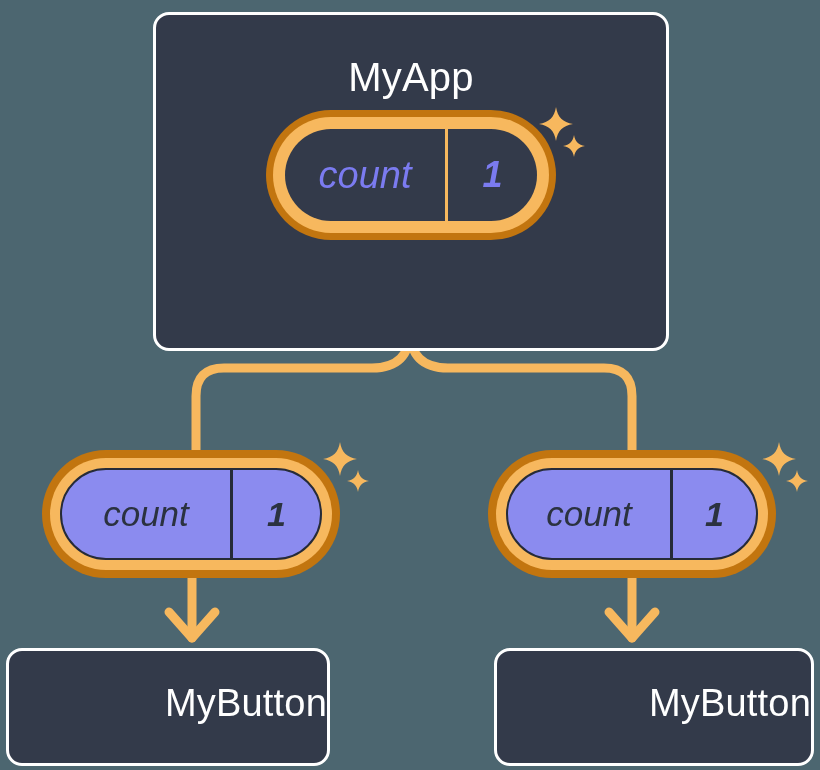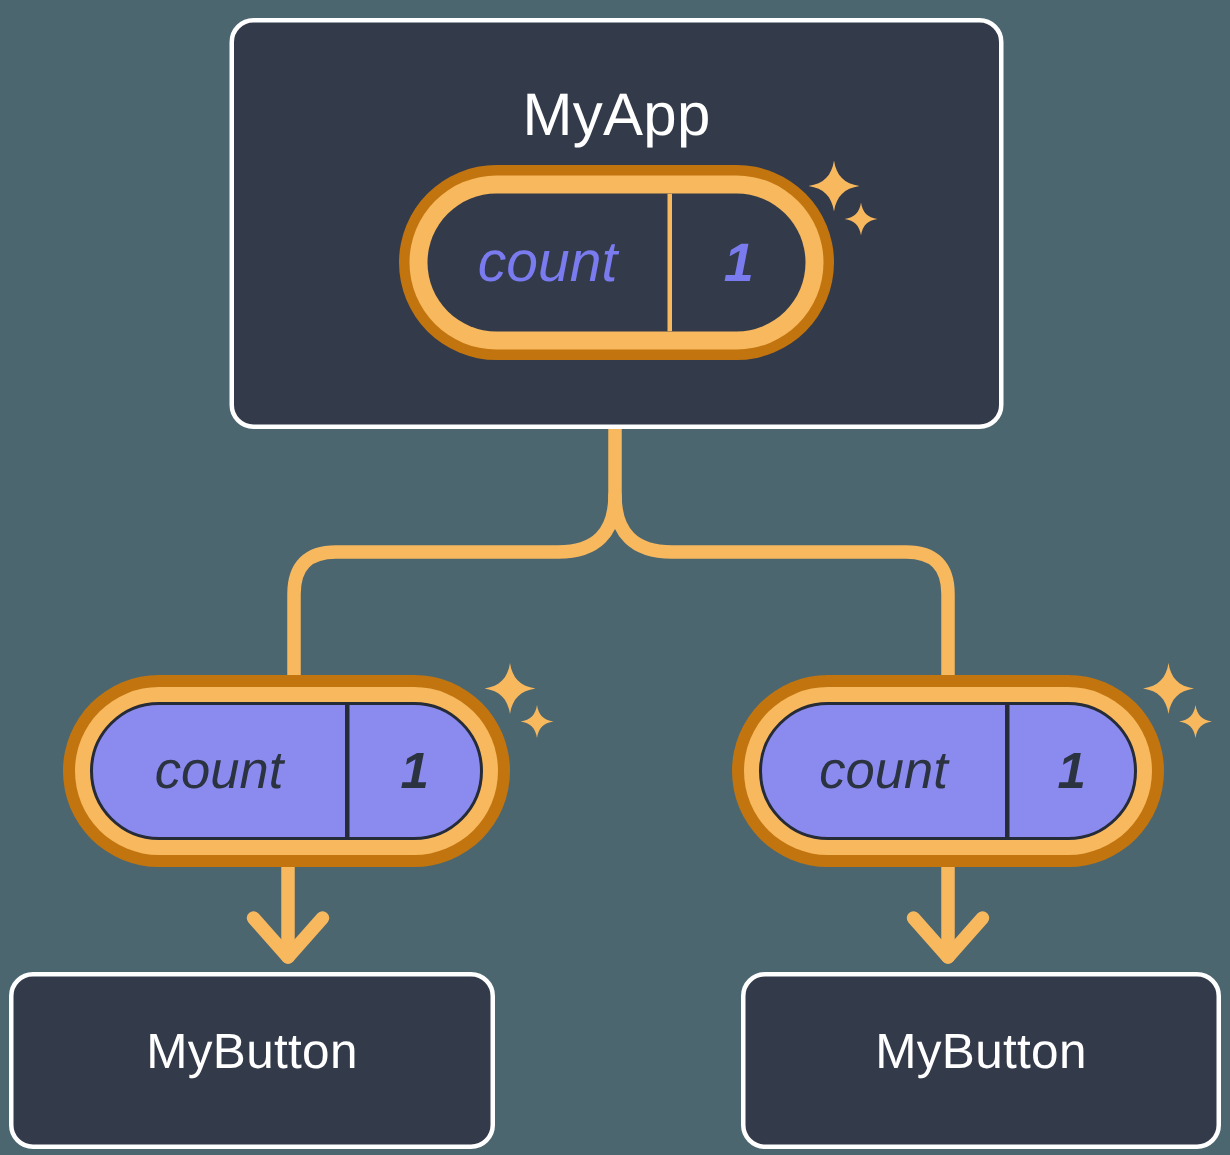--- a/index.html
+++ b/index.html
@@ -46,21 +46,21 @@
     color: #ffffff;
     font-weight: 400;
     letter-spacing: 0.2px;
     white-space: nowrap;
   }
 
   #card-myapp {
     left: 153px;
     top: 12px;
     width: 516px;
-    height: 274px;
+    height: 339px;
   }
   #card-myapp .card-title {
     top: 40px;
     font-size: 40px;
   }
 
   #card-btn-left {
     left: 6px;
     top: 648px;
     width: 324px;
@@ -68,21 +68,22 @@
   }
   #card-btn-right {
     left: 494px;
     top: 648px;
     width: 320px;
     height: 118px;
   }
   #card-btn-left .card-title,
   #card-btn-right .card-title {
     top: 31px;
-    font-size: 33px;
+    font-size: 38px;
+    text-align: right;
   }
 
   
   .pill {
     position: absolute;
     box-sizing: border-box;
     border-radius: 999px;
     display: flex;
     align-items: stretch;
   }

